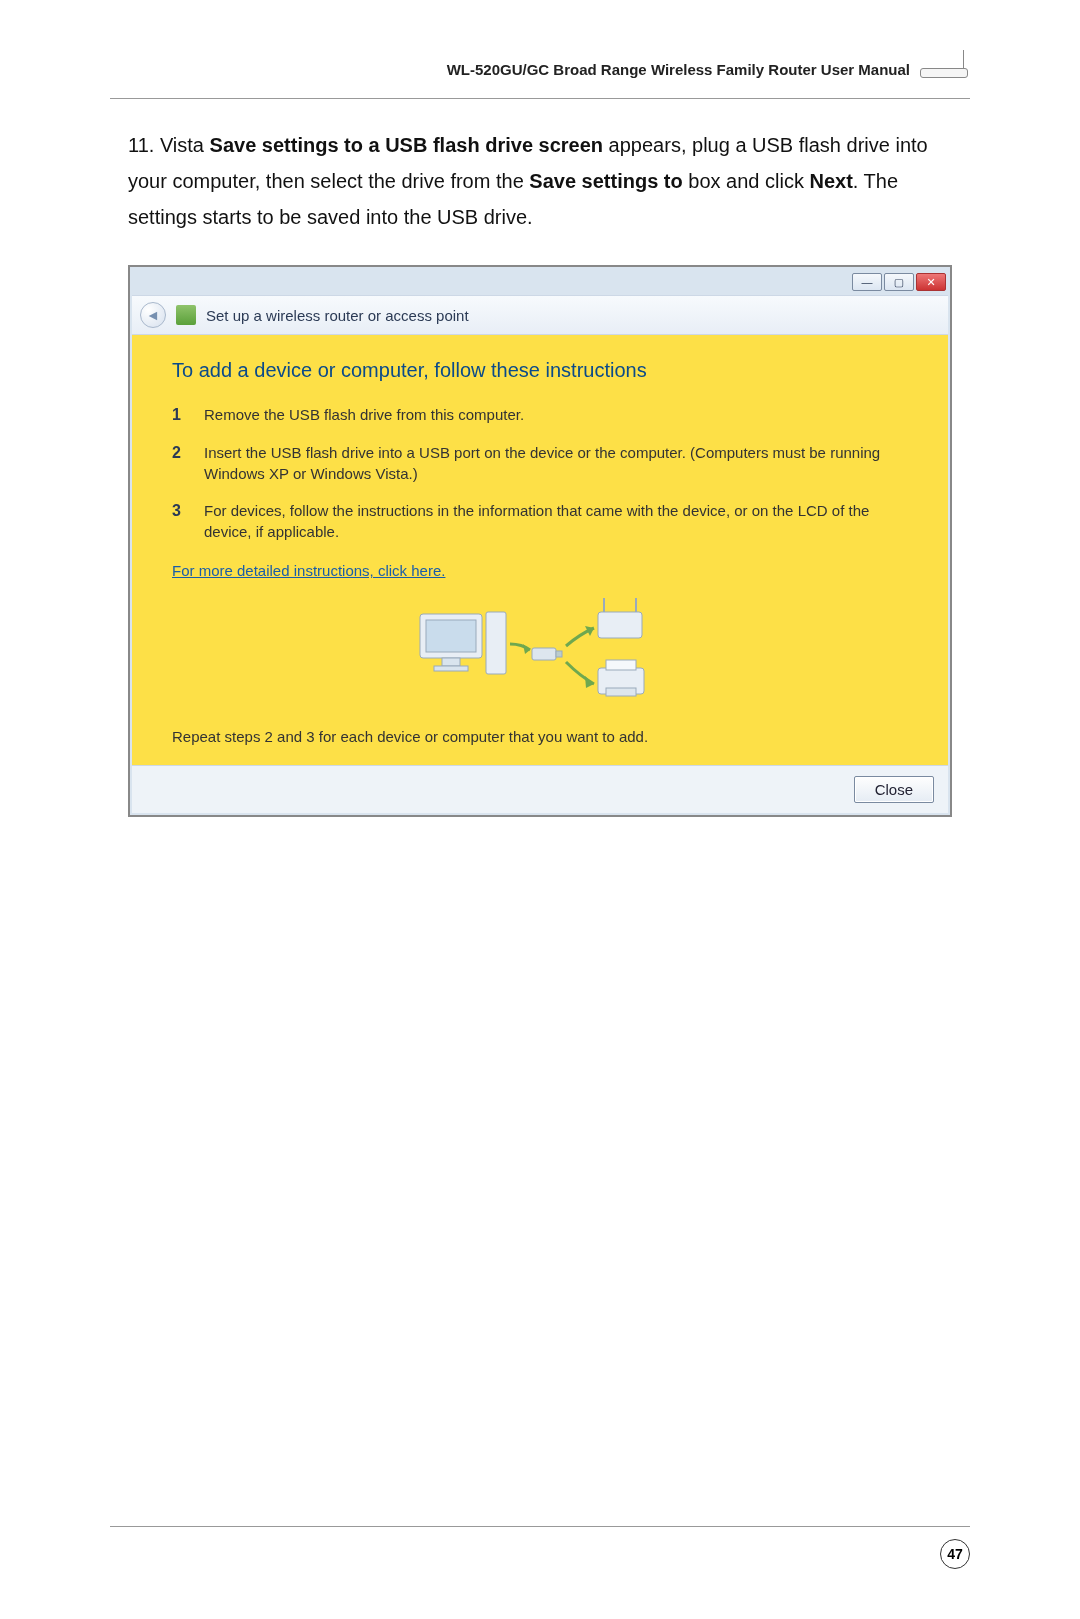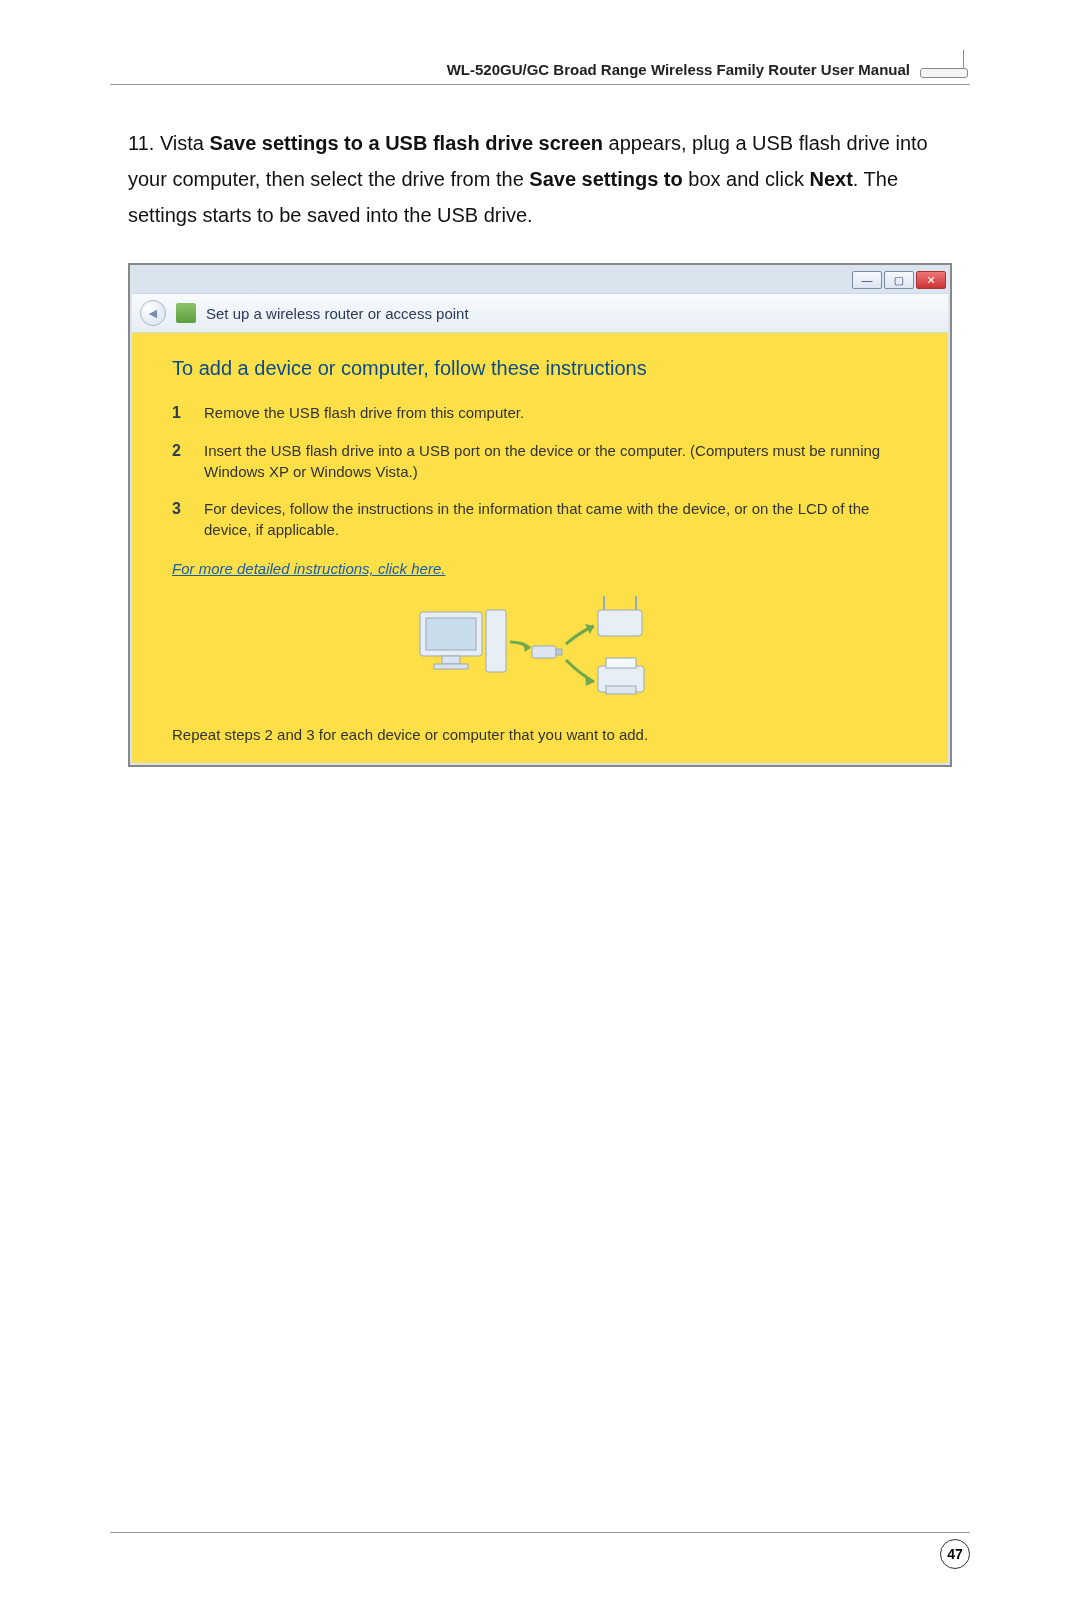--- a/index.html
+++ b/index.html
@@ -12,22 +12,22 @@
     color: #000;
   }
   .page {
     padding: 50px 110px 60px 110px;
   }
   .header {
     display: flex;
     align-items: flex-end;
     justify-content: flex-end;
     border-bottom: 1px solid #999;
-    padding-bottom: 6px;
-    margin-bottom: 40px;
+    padding-bottom: 20px;
+    margin-bottom: 28px;
     gap: 10px;
   }
   .header-title {
     font-size: 15px;
     font-weight: bold;
     color: #222;
   }
   .router-illustration {
     width: 50px;
     height: 28px;
@@ -152,21 +152,20 @@
     width: 14px;
     flex: none;
     font-size: 16px;
   }
   .detail-link {
     color: #1a5da8;
     text-decoration: underline;
     font-size: 15px;
     display: inline-block;
     margin-top: 4px;
-    font-style: italic;
   }
   .diagram-area {
     display: flex;
     justify-content: center;
     padding: 14px 0 18px 0;
   }
   .diagram-svg {
     filter: blur(0.2px);
   }
   .repeat-note {
@@ -189,21 +188,21 @@
     color: #223;
     border-radius: 2px;
     box-shadow: inset 0 0 0 1px #fff;
   }
   .page-footer {
     position: absolute;
     bottom: 50px;
     left: 110px;
     right: 110px;
     border-top: 1px solid #999;
-    padding-top: 6px;
+    padding-top: 12px;
     display: flex;
     justify-content: flex-end;
   }
   .page-number {
     width: 30px;
     height: 30px;
     border: 1.5px solid #333;
     border-radius: 50%;
     display: flex;
     align-items: center;
@@ -287,18 +286,21 @@
           <polygon points="184,90 175,82 176,94" fill="#6fa84f"></polygon>
 
           <rect x="188" y="74" width="46" height="26" rx="3" fill="#e8eef5" stroke="#9ab"></rect>
           <rect x="196" y="66" width="30" height="10" fill="#f5f8fb" stroke="#9ab"></rect>
           <rect x="196" y="94" width="30" height="8" fill="#dde6ee" stroke="#9ab"></rect>
         </svg>
       </div>
 
       <div class="repeat-note">Repeat steps 2 and 3 for each device or computer that you want to add.</div>
     </div>
+    <div class="dialog-footer">
+      <button class="close-button">Close</button>
+    </div>
   </div>
 </div>
 
 <div class="page-footer">
   <div class="page-number">47</div>
 </div>
 
 </body></html>

